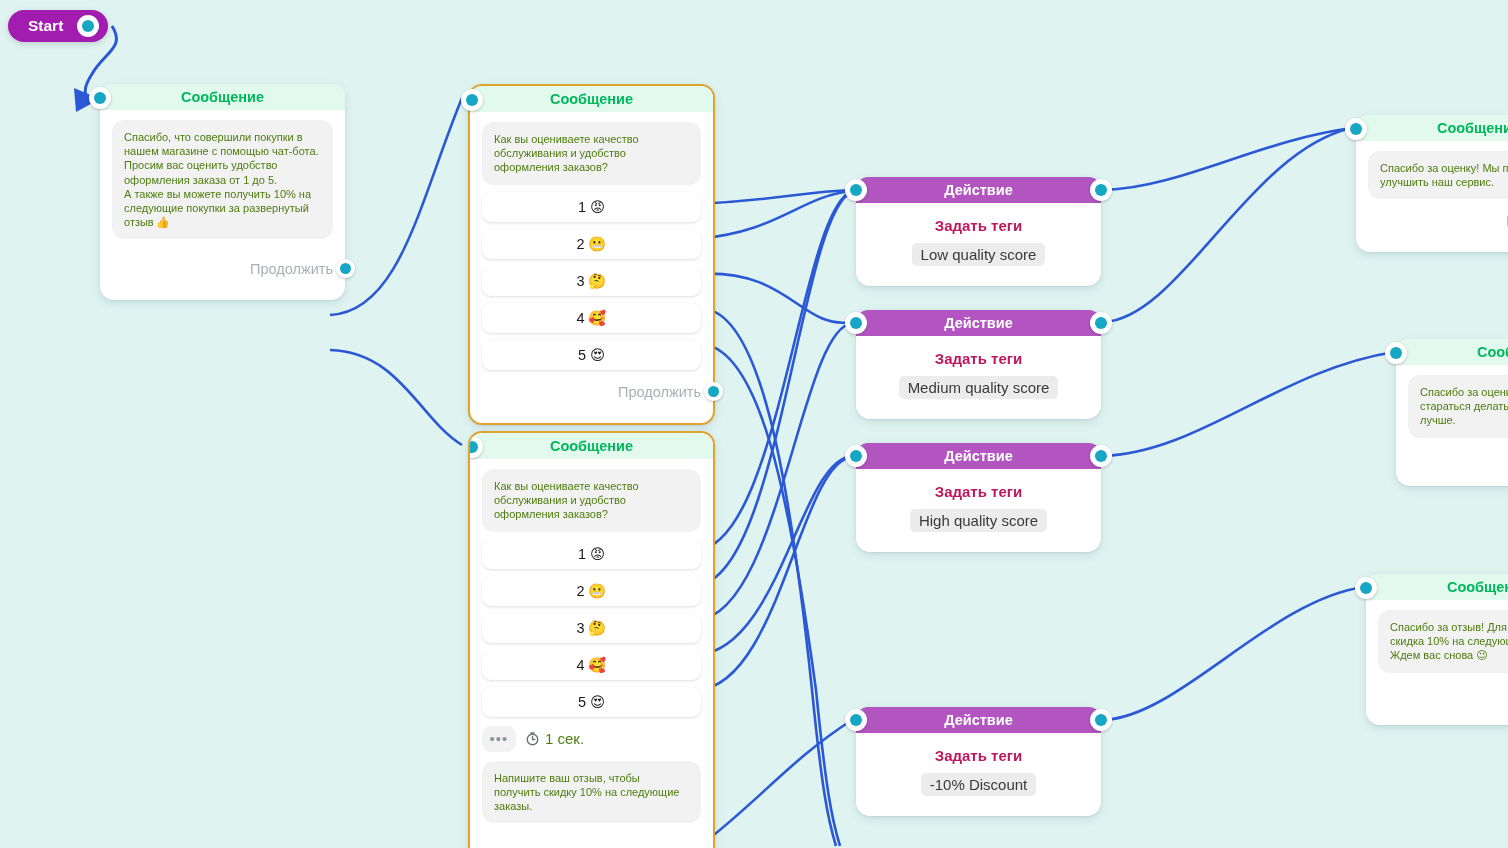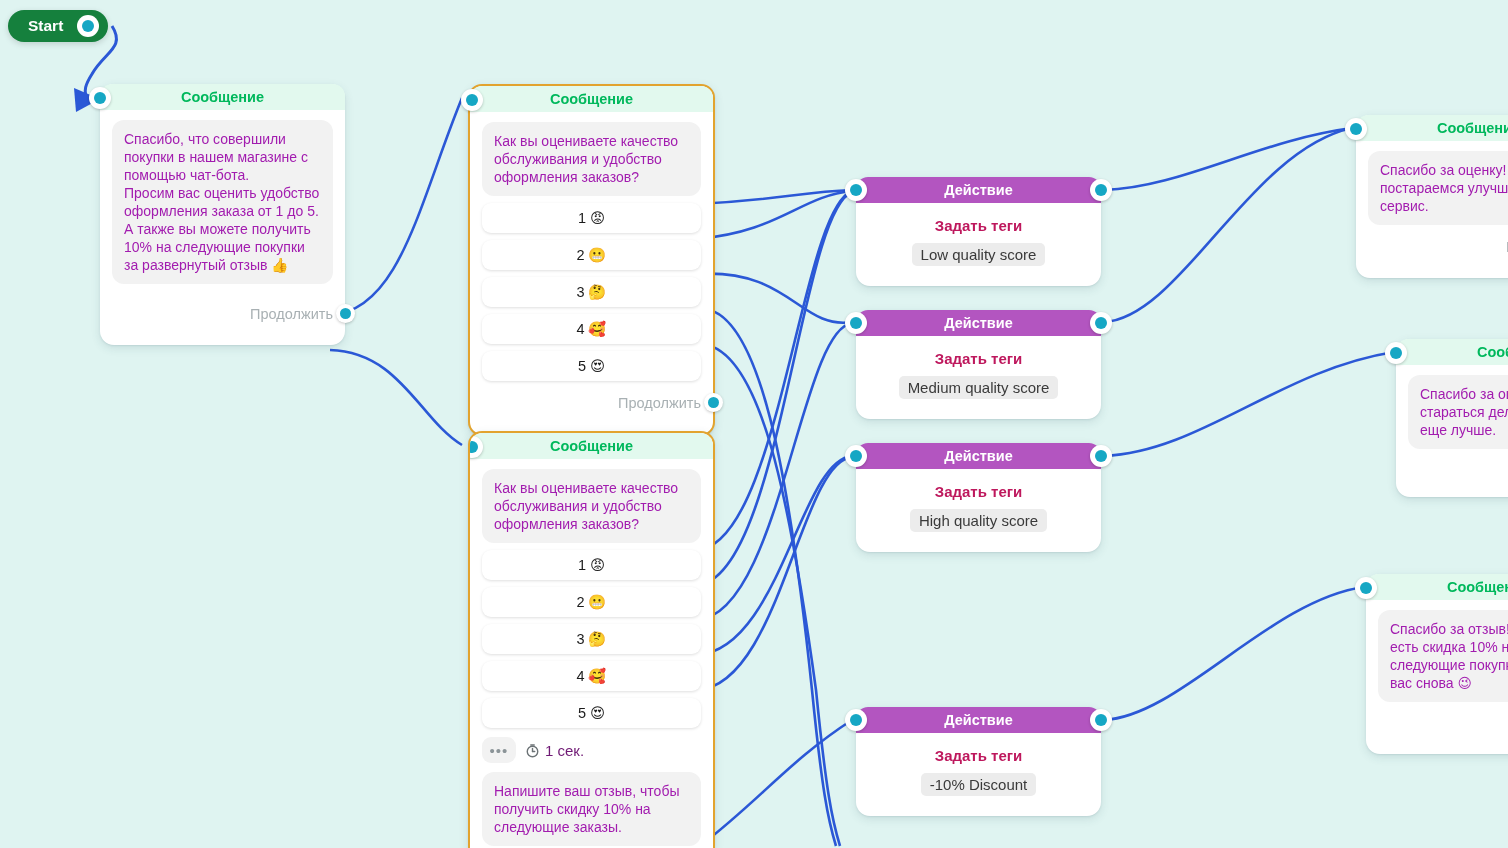--- a/index.html
+++ b/index.html
@@ -13,44 +13,44 @@
   #canvas{position:absolute;inset:0;width:1508px;height:848px;}
   svg.wires{position:absolute;left:0;top:0;width:1508px;height:848px;pointer-events:none;z-index:1;}
   .node{position:absolute;z-index:3;border-radius:14px;background:#fff;
         box-shadow:0 3px 10px rgba(40,80,90,.13),0 1px 2px rgba(40,80,90,.10);}
   .node.sel{border:2px solid #e2a32e;}
   .hdr{height:26px;line-height:26px;text-align:center;font-size:14.5px;font-weight:bold;
        border-radius:12px 12px 0 0;}
   .hdr.msg{background:#e2f9ee;color:#00b85c;}
   .hdr.act{background:#b355c0;color:#ffffff;}
   .body{padding:10px 12px 8px 12px;}
-  .bubble{background:#f2f2f2;border-radius:12px;padding:10px 12px;font-size:14px;
-          color:#a21caf;line-height:1.29;white-space:pre-line;}
+  .bubble{background:#f2f2f2;border-radius:12px;padding:10px 12px;font-size:11px;
+          color:#4d7c0f;line-height:1.29;white-space:pre-line;}
   .btns{margin-top:8px;display:flex;flex-direction:column;gap:7px;}
   .btn{background:#fff;border-radius:9px;height:30px;line-height:30px;text-align:center;
        font-size:14.5px;color:#1b1b1b;box-shadow:0 1px 3px rgba(0,0,0,.13);position:relative;}
   .opt{background:#fff;border-radius:9px;height:30px;line-height:30px;text-align:center;
        font-size:14.5px;color:#1b1b1b;box-shadow:0 1px 3px rgba(0,0,0,.13);position:relative;
        margin-top:7px;}
   .cont{text-align:right;color:#a8b0b3;font-size:14.5px;padding:6px 12px 23px 0;position:relative;}
   .act-body{padding:14px 12px 20px 12px;text-align:center;}
   .act-title{font-size:15px;font-weight:bold;color:#be185d;margin-bottom:9px;text-align:center;}
   .tag{display:inline-block;background:#ececec;border-radius:5px;padding:3px 9px;
        font-size:15px;color:#3a3a3a;}
   .delay{display:flex;align-items:center;gap:9px;margin:9px 0 0 0;}
   .dots{width:34px;height:26px;border-radius:9px;background:#f2f2f2;display:flex;
         align-items:center;justify-content:center;color:#8b9498;font-size:15px;letter-spacing:1px;}
-  .delay-txt{font-size:15px;color:#701a75;display:flex;align-items:center;gap:5px;text-align:center;}
+  .delay-txt{font-size:15px;color:#4d7c0f;display:flex;align-items:center;gap:5px;text-align:center;}
   .port{position:absolute;width:22px;height:22px;border-radius:50%;background:#fff;
         box-shadow:0 1px 3px rgba(0,0,0,.22);display:flex;align-items:center;justify-content:center;z-index:6;}
   .port i{display:block;width:12px;height:12px;border-radius:50%;background:#16a7c4;}
   .port.sm{width:19px;height:19px;}
   .port.sm i{width:11px;height:11px;}
   
-  .start{position:absolute;left:8px;top:10px;height:32px;border-radius:16px;background:#15803d;
+  .start{position:absolute;left:8px;top:10px;height:32px;border-radius:16px;background:#a21caf;
          display:flex;align-items:center;padding:0 9px 0 20px;gap:14px;z-index:4;
          box-shadow:0 2px 6px rgba(0,0,0,.15);}
   .start span{color:#fff;font-size:15.5px;font-weight:bold;}
   .start .ring{width:22px;height:22px;border-radius:50%;background:#fff;display:flex;
                align-items:center;justify-content:center;}
   .start .ring i{width:12px;height:12px;border-radius:50%;background:#16a7c4;}
   .dashed-stub{position:absolute;left:520px;top:843px;width:170px;height:6px;
       border-top:3px dashed #7fa4e8;z-index:2;}
 </style>
 </head>

